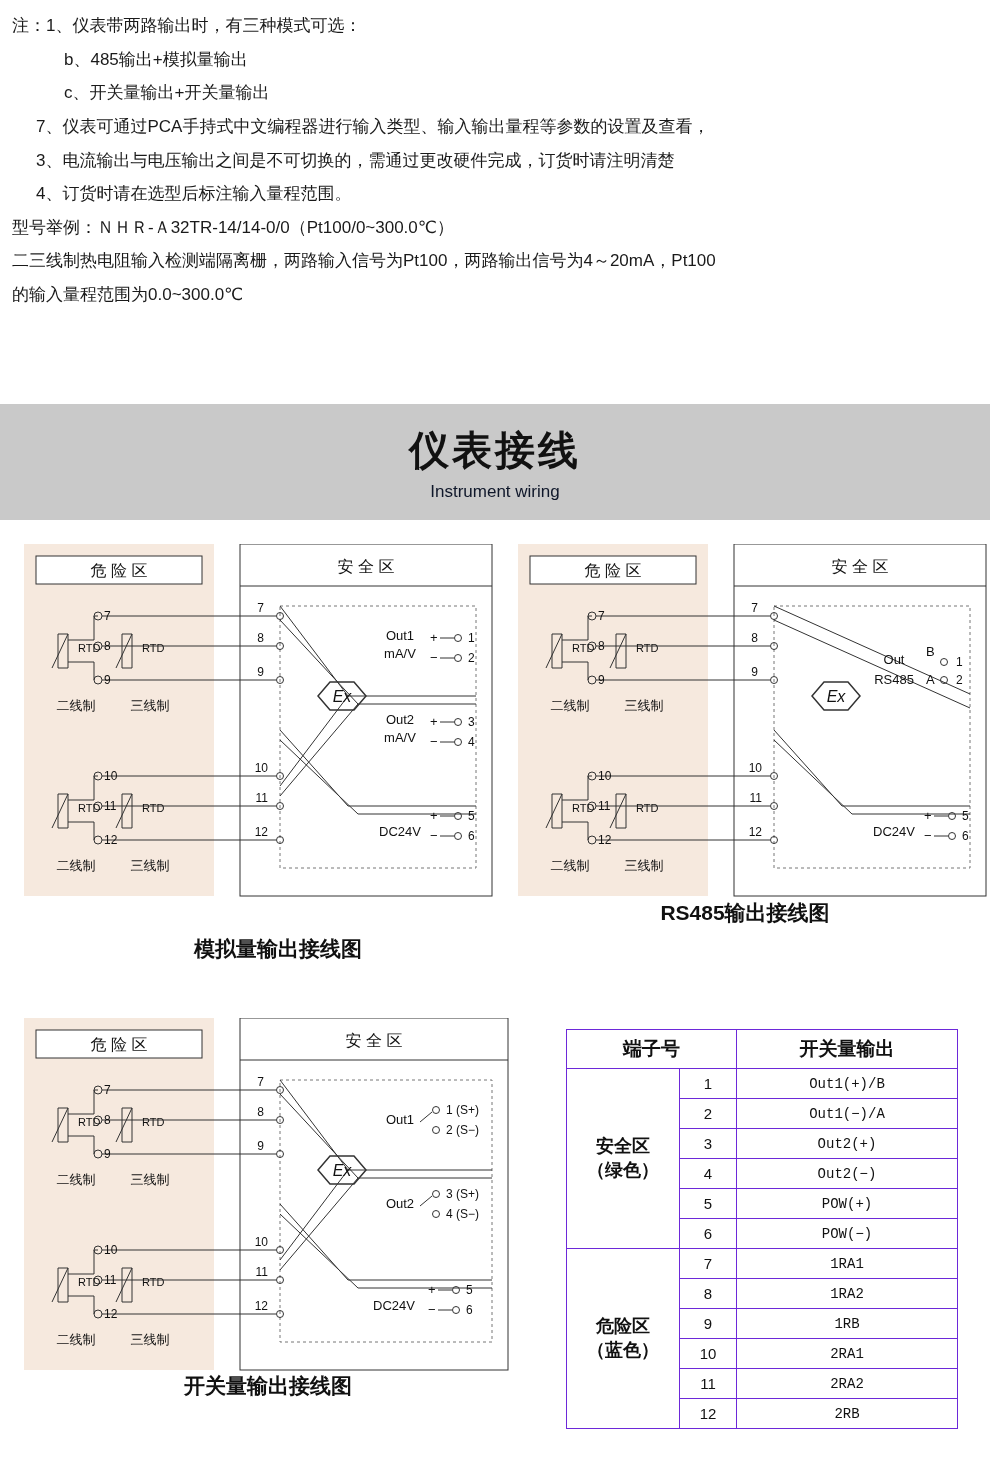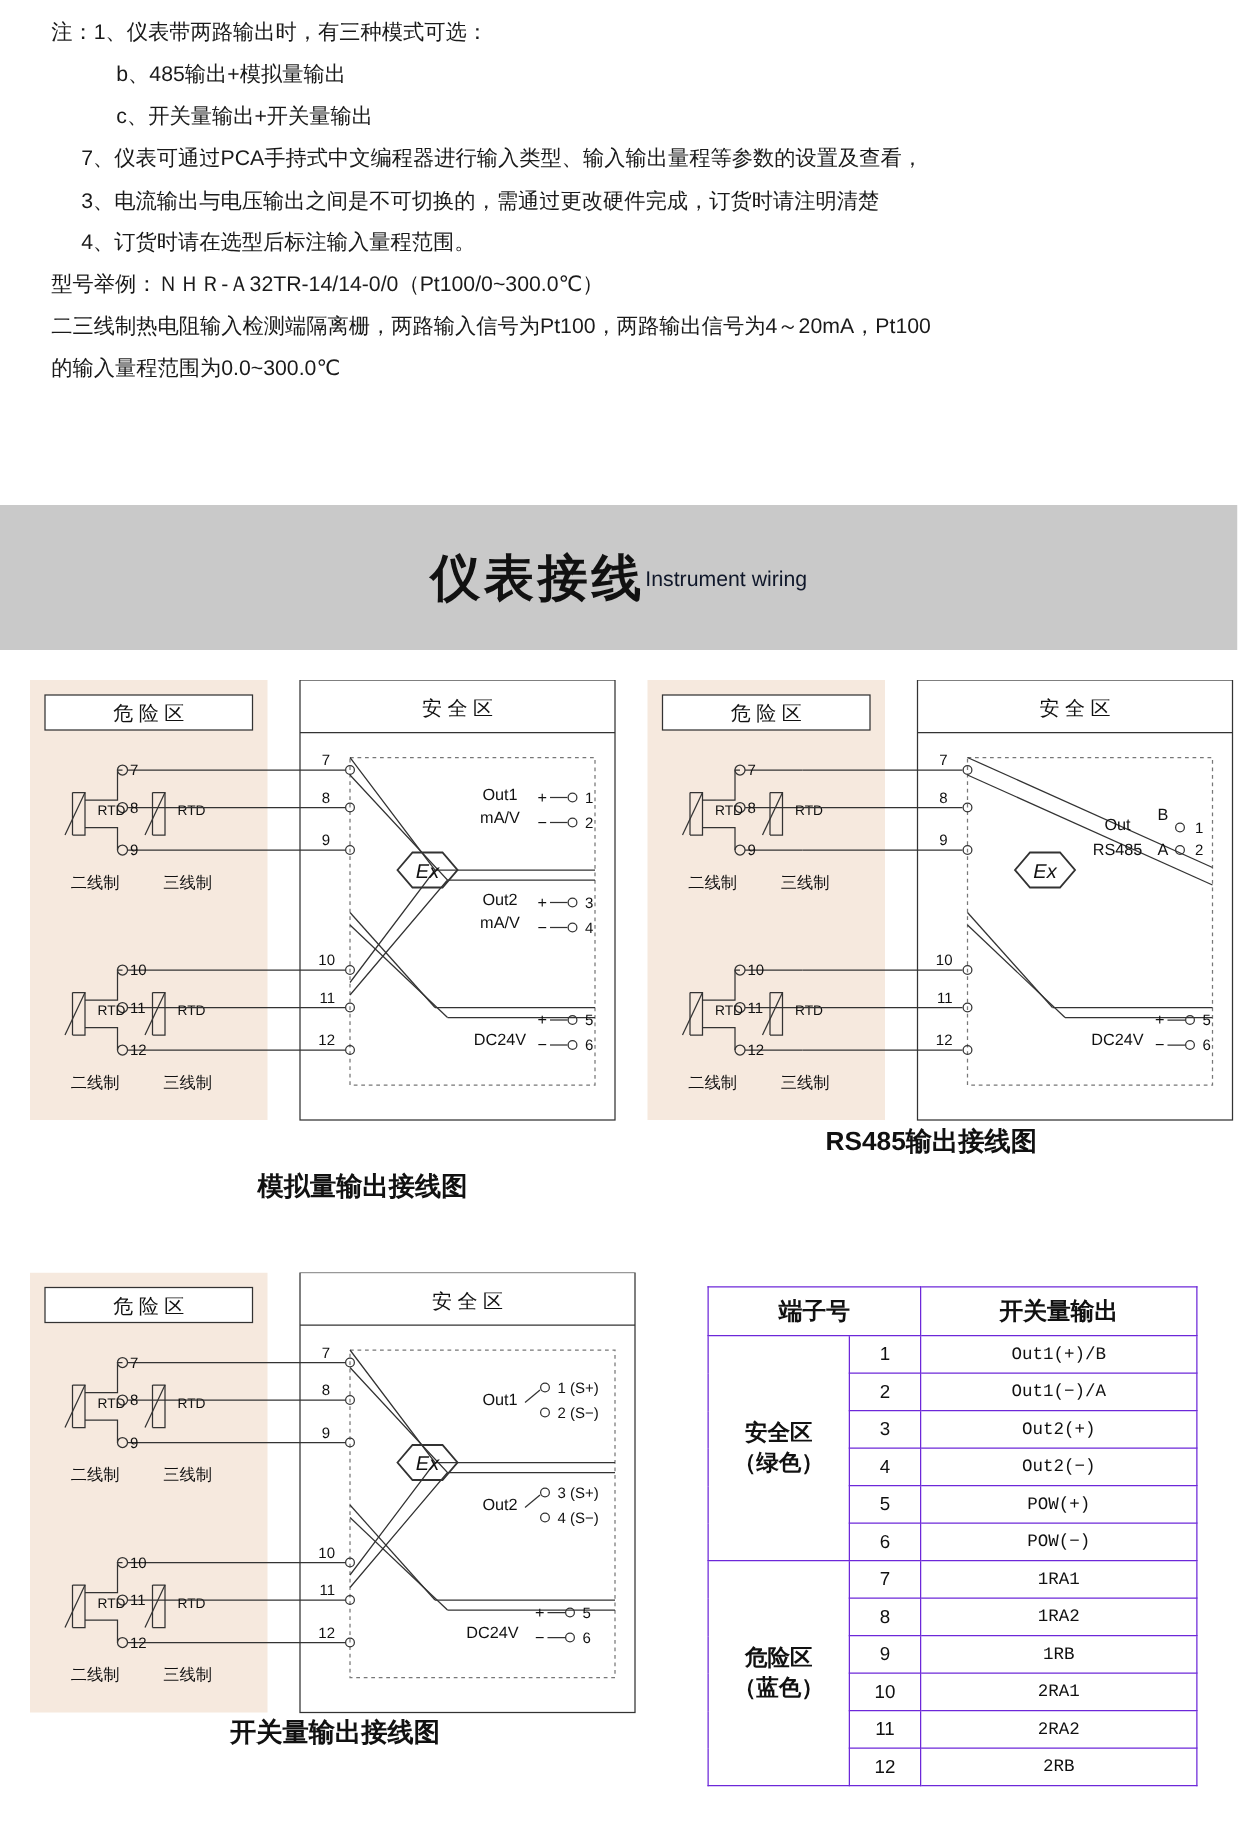--- a/index.html
+++ b/index.html
@@ -2,29 +2,29 @@
 <html><head>
 <meta charset="utf-8">
 <style>
   html,body{margin:0;padding:0;}
   body{
     width:990px;height:1458px;background:#fff;
     font-family:"Liberation Sans","DejaVu Sans",sans-serif;
     color:#1a1a1a;position:relative;overflow:hidden;
   }
   
-  .notes{padding:14px 24px 0 41px;}
+  .notes{padding:14px 24px 0 12px;}
   .notes p{margin:0 0 9px 0;font-size:17px;line-height:1.45;}
   .ind1{padding-left:24px;}
   .ind2{padding-left:52px;}
   .ind-hang{padding-left:0;}
   
   .banner{
     position:absolute;left:0;top:404px;width:990px;height:116px;
-    background:#c9c9c9;display:flex;flex-direction:row;
+    background:#c9c9c9;display:flex;flex-direction:column;
     align-items:center;justify-content:center;
   }
   .banner h1{margin:0;font-size:40px;font-weight:bold;letter-spacing:3px;color:#111;}
   .banner .sub{margin-top:4px;font-size:17px;color:#0f172a;font-family:"Liberation Sans",sans-serif;}
   
   .diagram{position:absolute;}
   .dg-caption{
     position:absolute;font-size:21px;font-weight:bold;color:#111;text-align:center;
   }
   svg text{font-family:"Liberation Sans","DejaVu Sans",sans-serif;}
@@ -192,21 +192,21 @@
   <g stroke="#333" stroke-width="1" fill="none">
     <path d="M422 272 H436"></path>
         <circle cx="440" cy="272" r="3.5"></circle>
     <path d="M422 292 H436"></path>
         <circle cx="440" cy="292" r="3.5"></circle>
   </g>
   <text x="450" y="276" font-size="12" fill="#111">5</text>
   <text x="450" y="296" font-size="12" fill="#111">6</text>
 </svg>
 </div>
-<div class="dg-caption" style="left:160px;top:935px;width:260px;">模拟量输出接线图</div>
+<div class="dg-caption" style="left:148px;top:935px;width:260px;">模拟量输出接线图</div>
 
 <div class="diagram" style="left:512px;top:544px;">
 <svg width="478" height="356" viewBox="0 0 478 356">
   <rect x="6" y="0" width="190" height="352" fill="#f6e9de" stroke="none"></rect>
   <rect x="18" y="12" width="166" height="28" fill="#fff" stroke="#333" stroke-width="1"></rect>
   <text x="101" y="32" font-size="16" text-anchor="middle" fill="#111">危 险 区</text>
 
   <g stroke="#333" stroke-width="1" fill="none">
     <circle cx="80" cy="72" r="4"></circle>
         <circle cx="80" cy="102" r="4"></circle>

